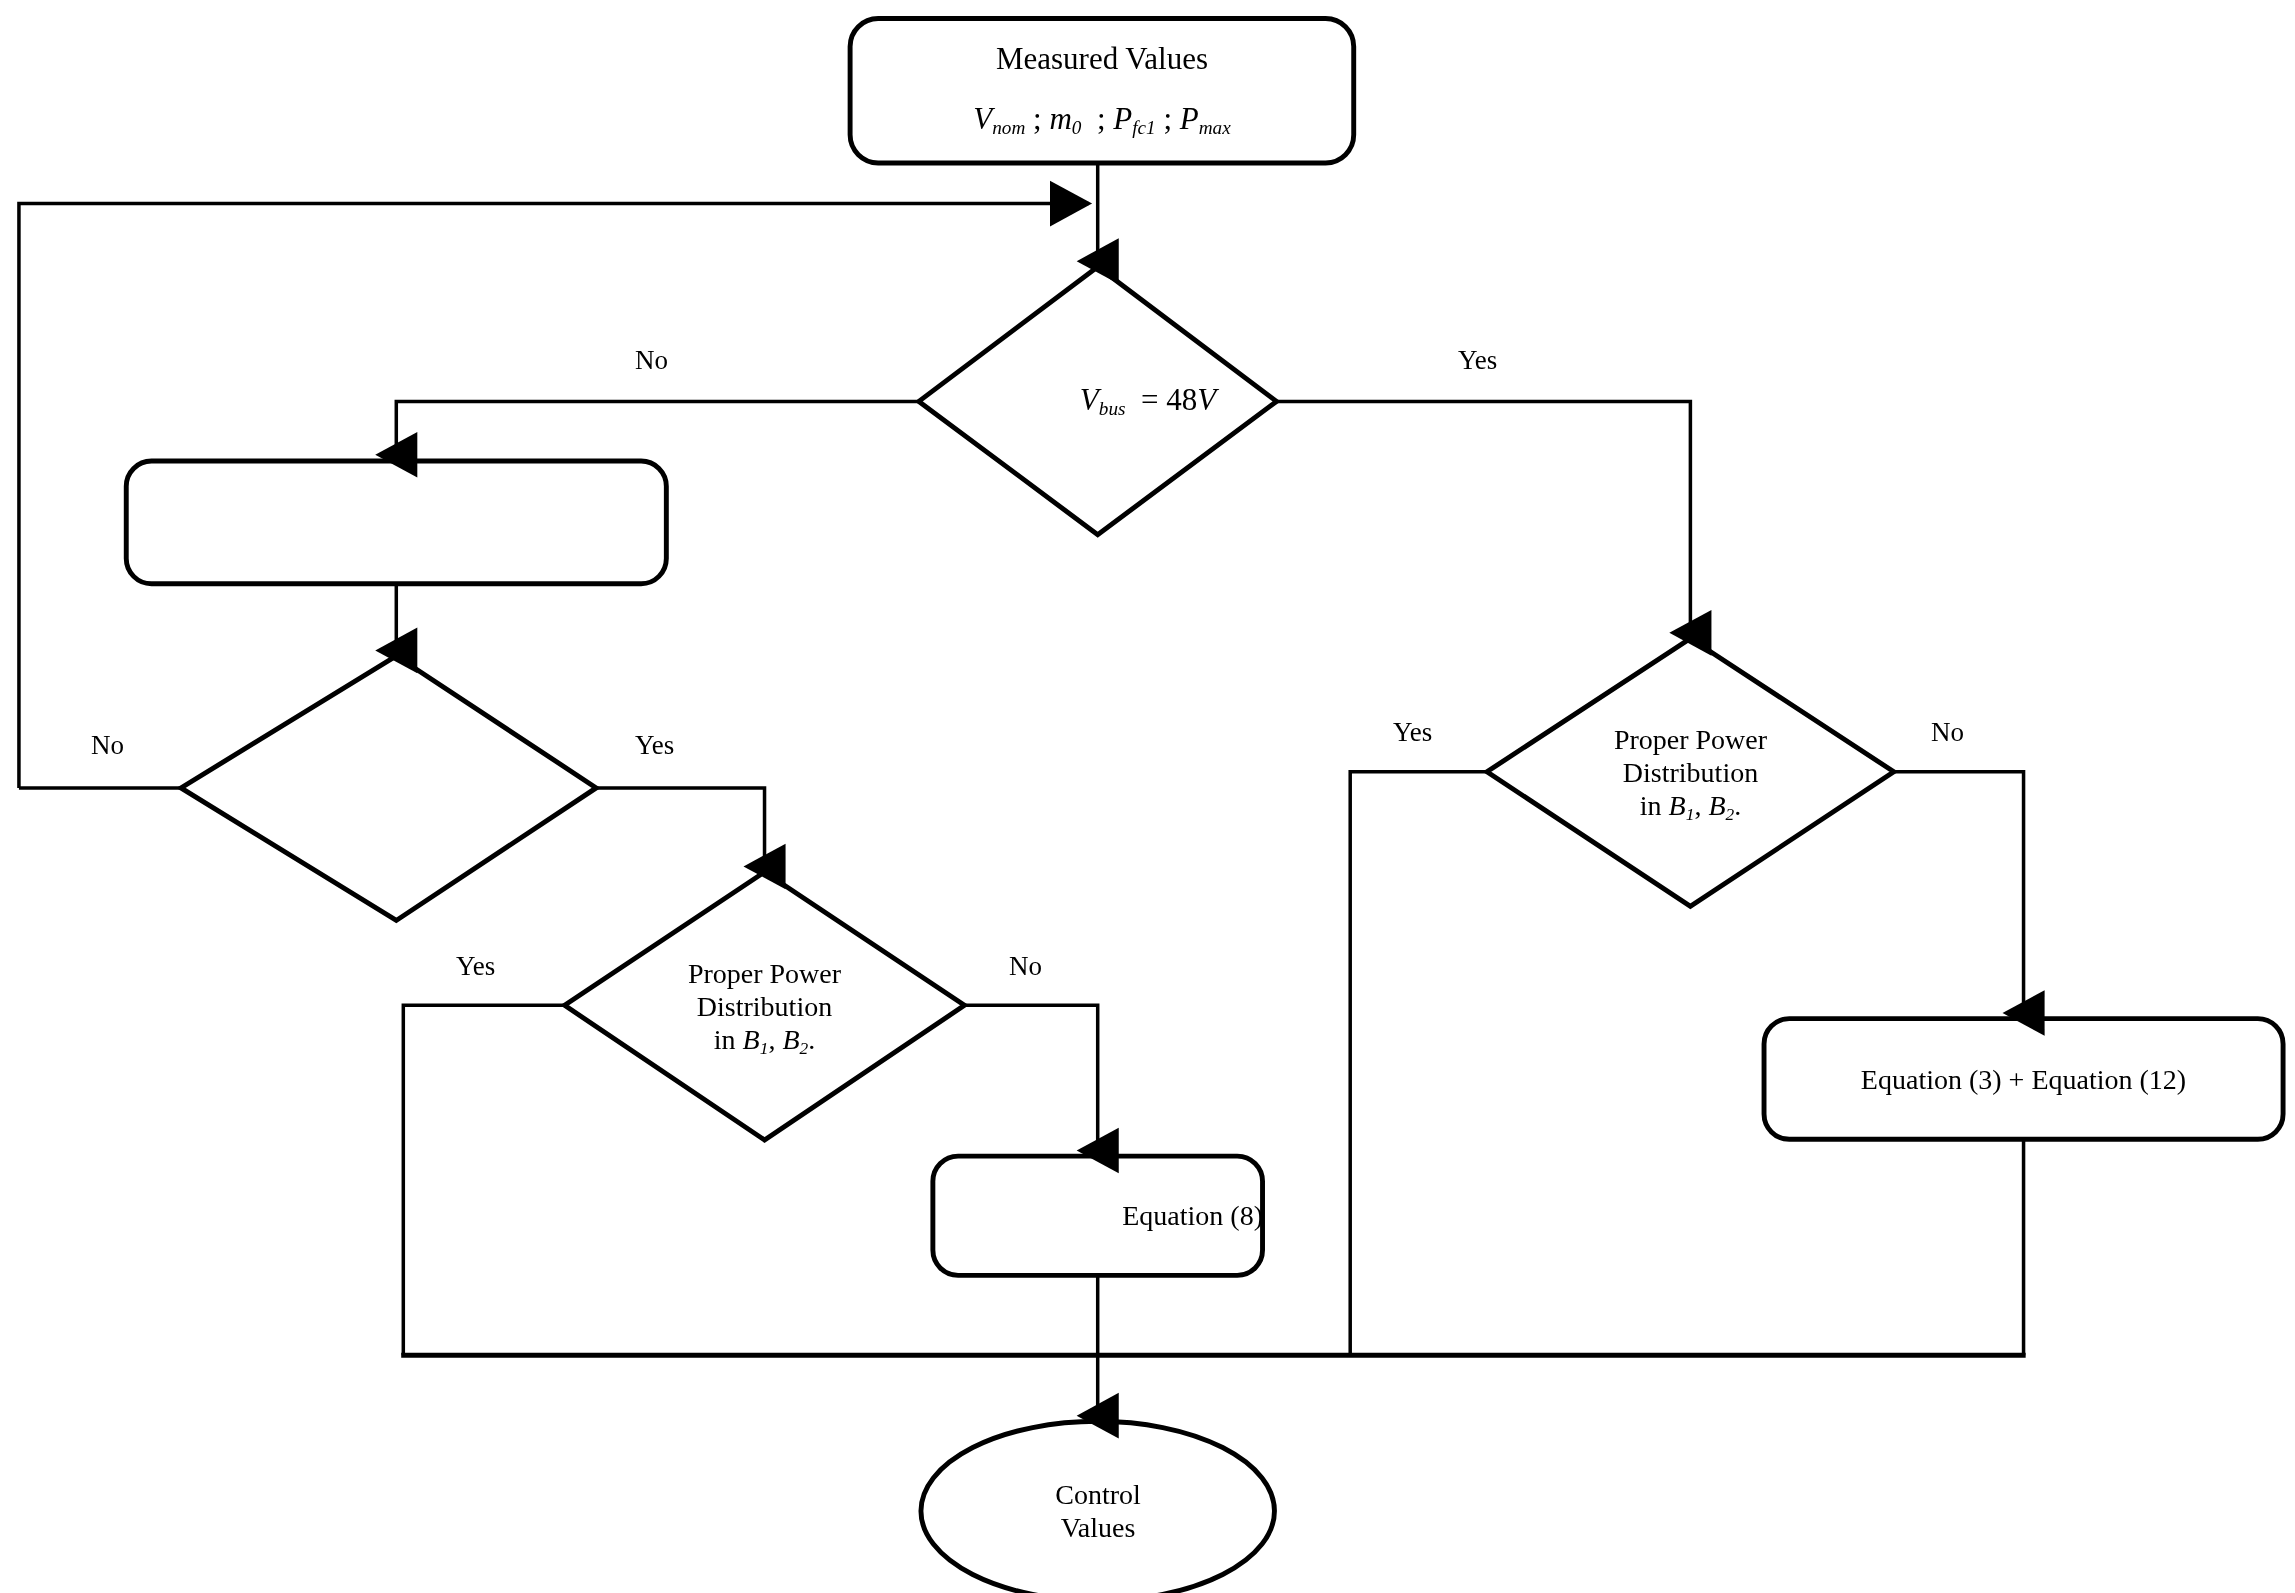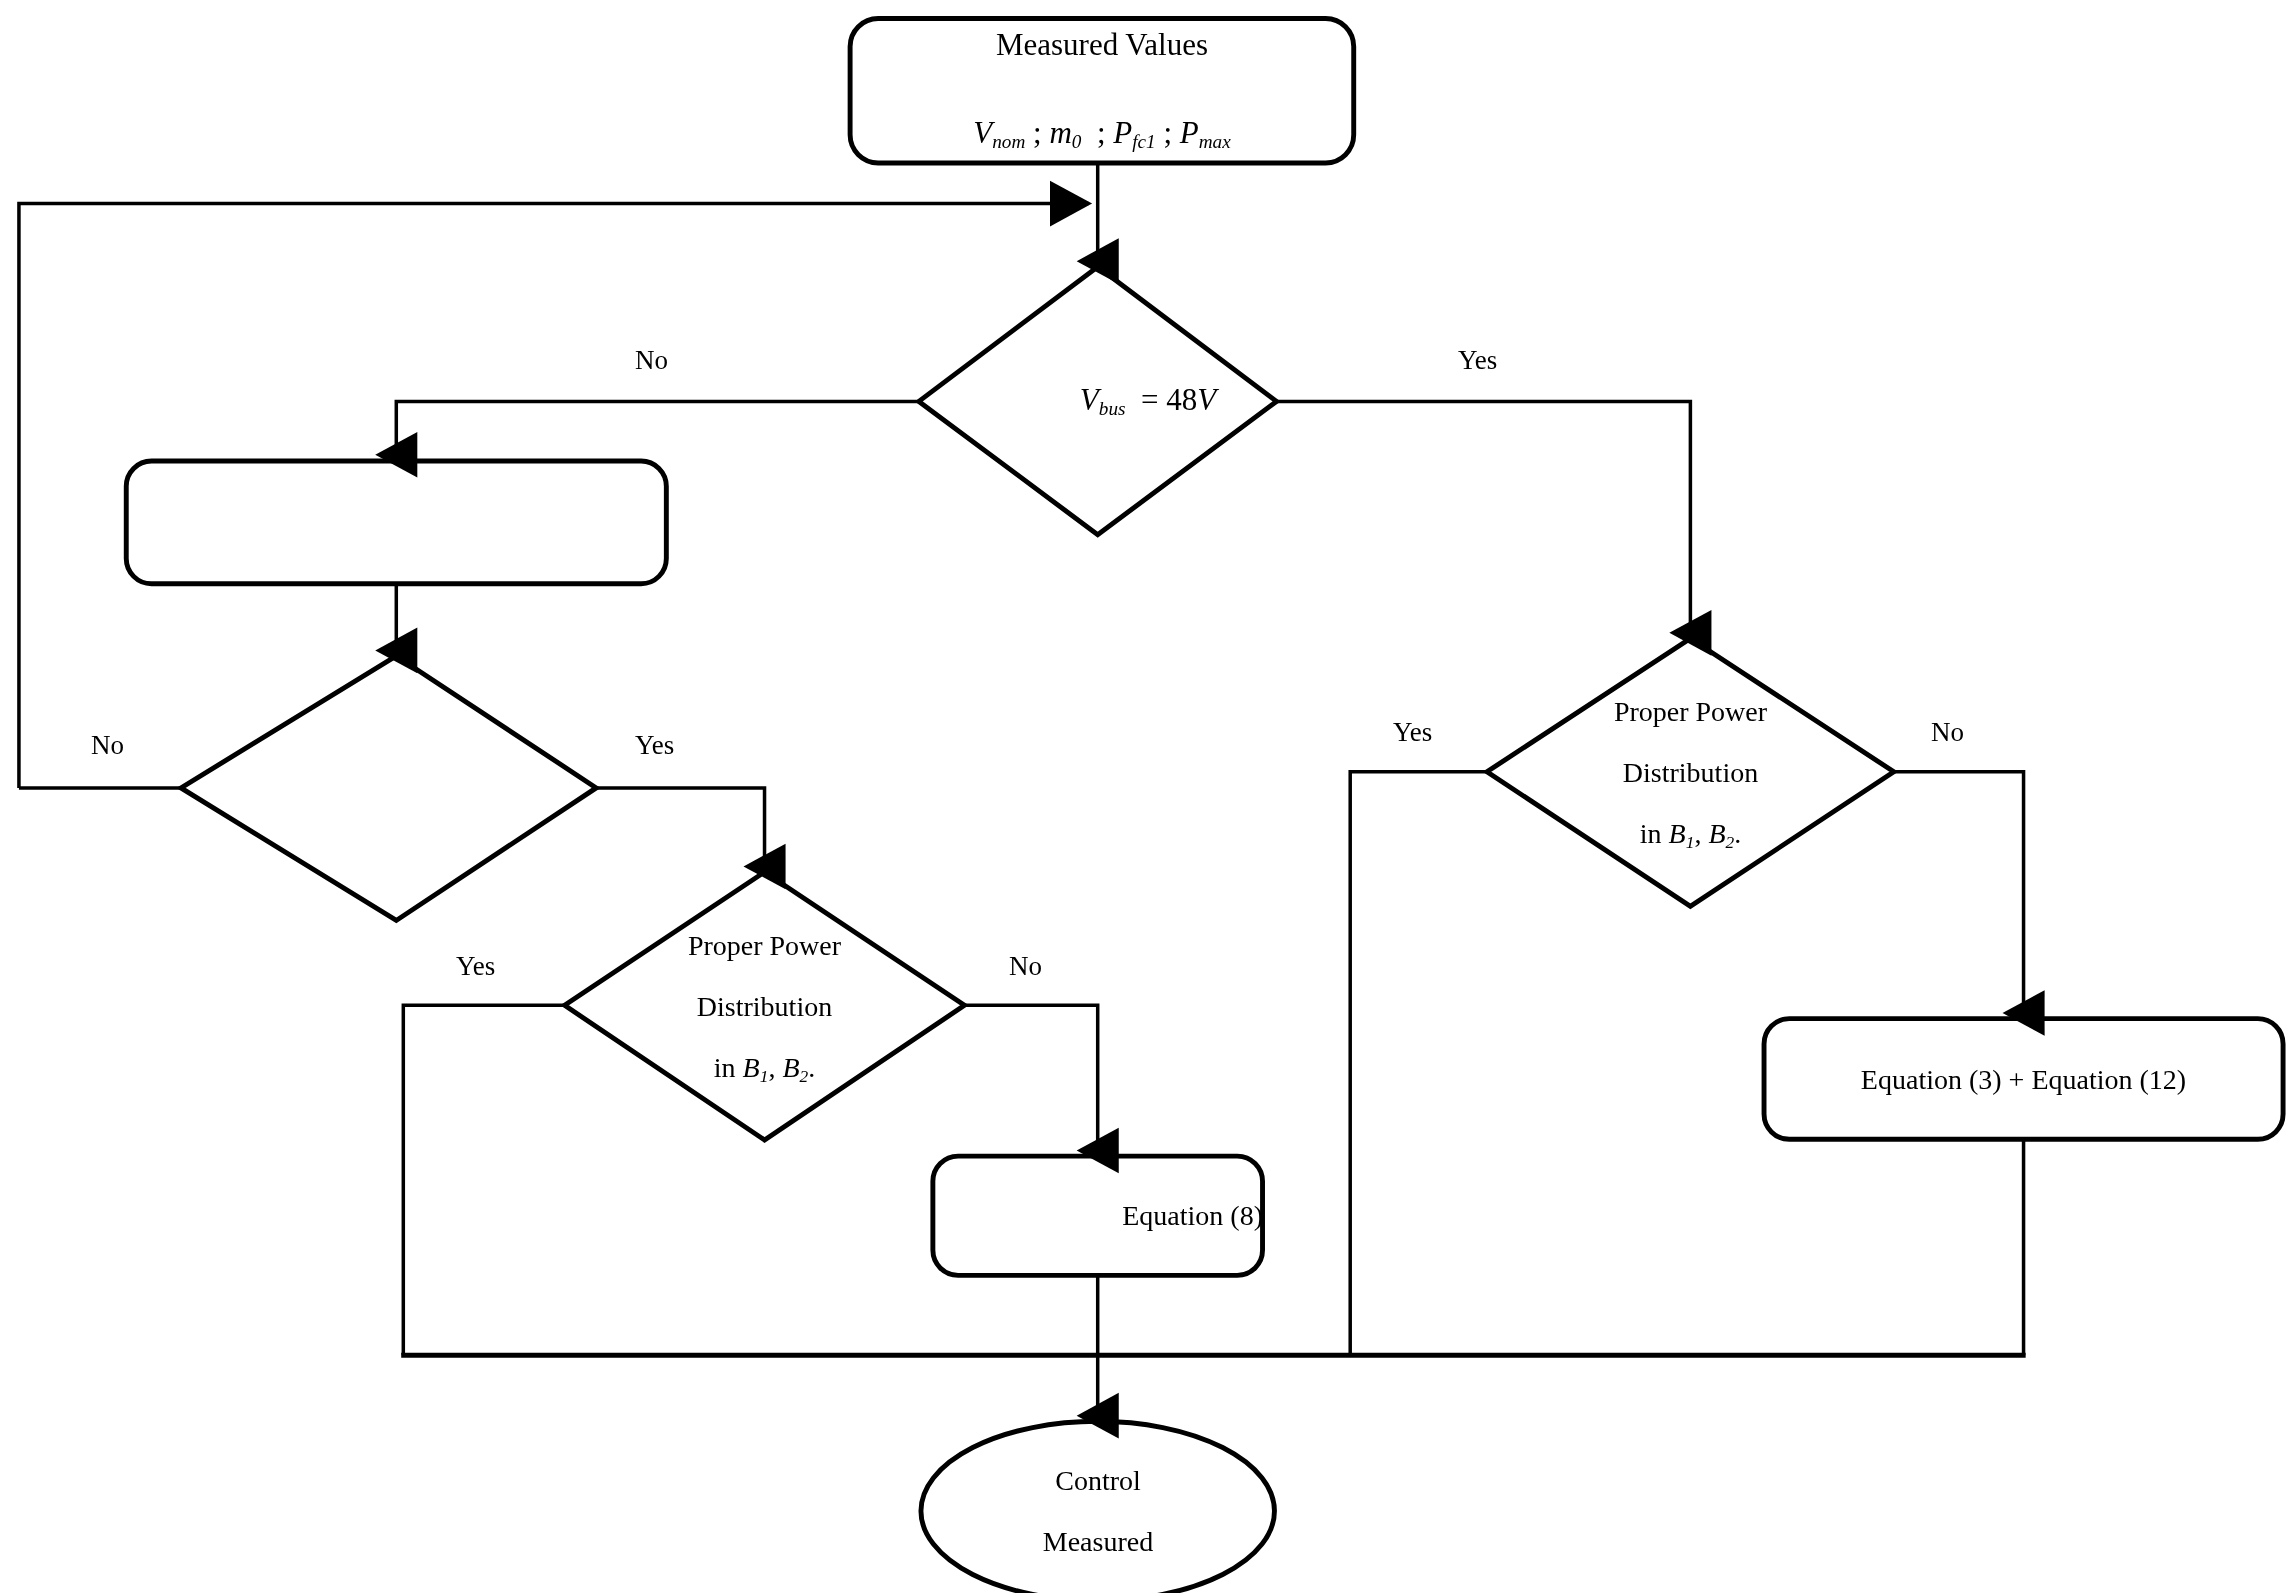--- a/index.html
+++ b/index.html
@@ -11,21 +11,20 @@
     position:absolute;
     display:flex;
     align-items:center;
     justify-content:center;
     flex-direction:column;
     text-align:center;
     font-family:"Liberation Serif", serif;
     color:#000;
     pointer-events:none;
     line-height:1.18;
-    gap:28px;
   }
   .t-big{font-size:31px;}
   .t-med{font-size:28px;}
   .edge-label{
     position:absolute;
     font-family:"Liberation Serif", serif;
     font-size:27px;
     color:#000;
     white-space:nowrap;
     text-align:center;
@@ -132,21 +131,21 @@
   <div class="shape-text" style="left:933px;top:1156px;width:330px;height:119px;align-items:flex-end;">
     <div class="t-med">Equation (8)</div>
   </div>
 
   <div class="shape-text" style="left:1764px;top:1019px;width:519px;height:121px;">
     <div class="t-med">Equation (3) + Equation (12)</div>
   </div>
 
   <div class="shape-text" style="left:921px;top:1421px;width:354px;height:180px;">
     <div class="t-med">Control</div>
-    <div class="t-med">Measured</div>
+    <div class="t-med">Values</div>
   </div>
 
   <div class="edge-label" style="left:635px;top:345px;">No</div>
 
   <div class="edge-label" style="left:1458px;top:345px;">Yes</div>
 
   <div class="edge-label" style="left:91px;top:730px;">No</div>
 
   <div class="edge-label" style="left:635px;top:730px;">Yes</div>
 

